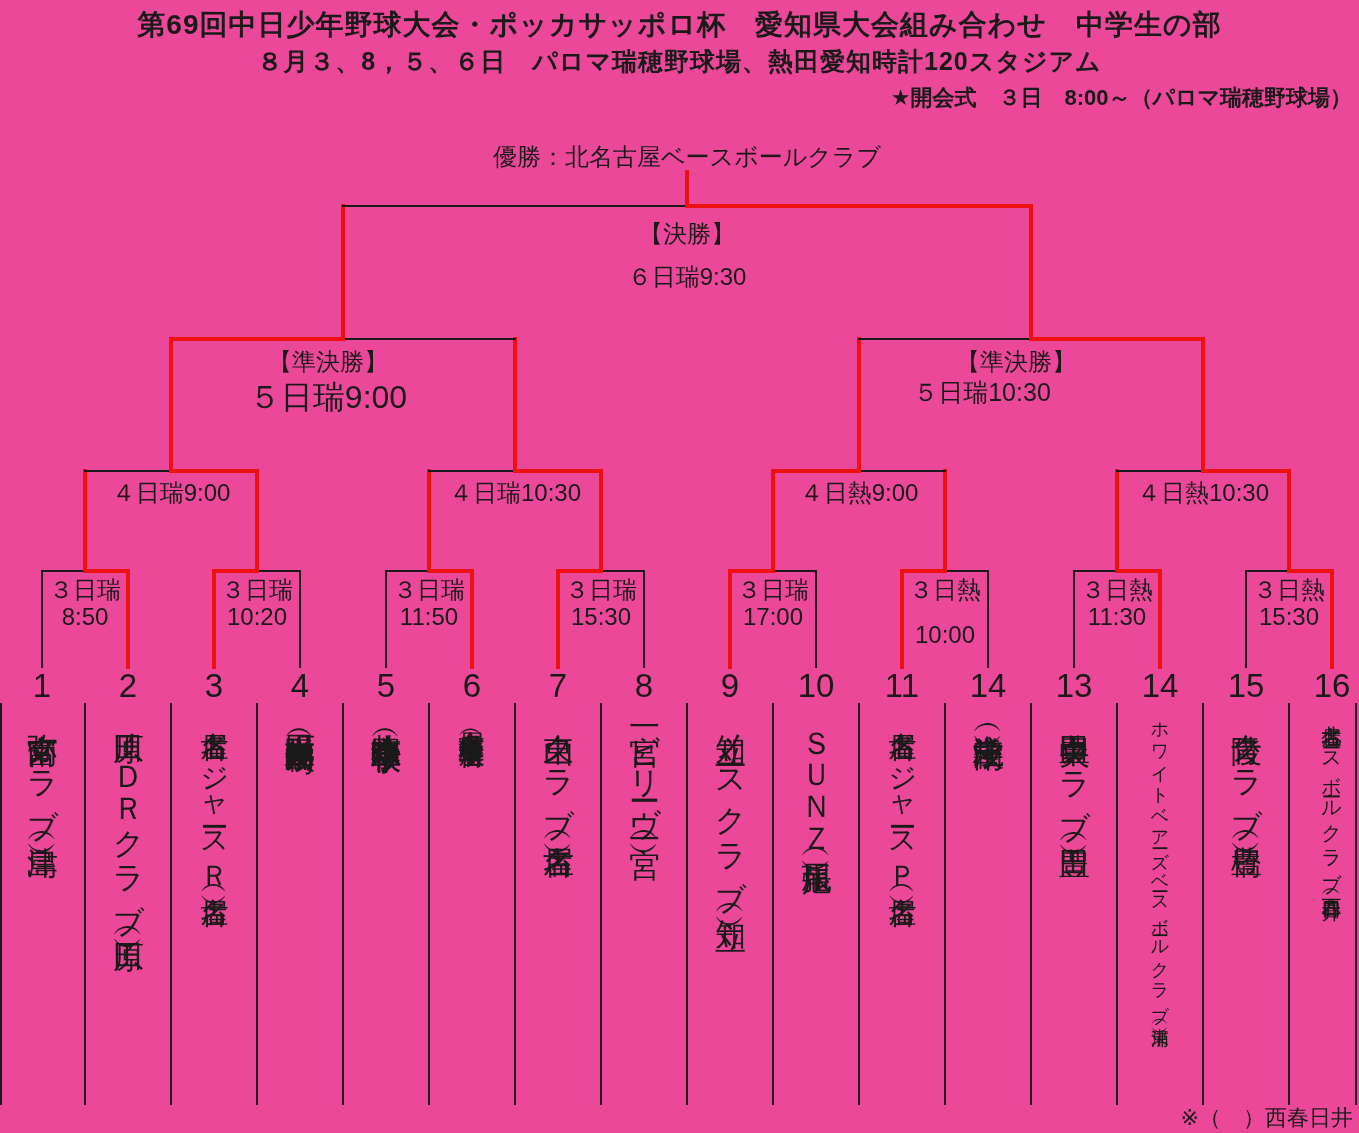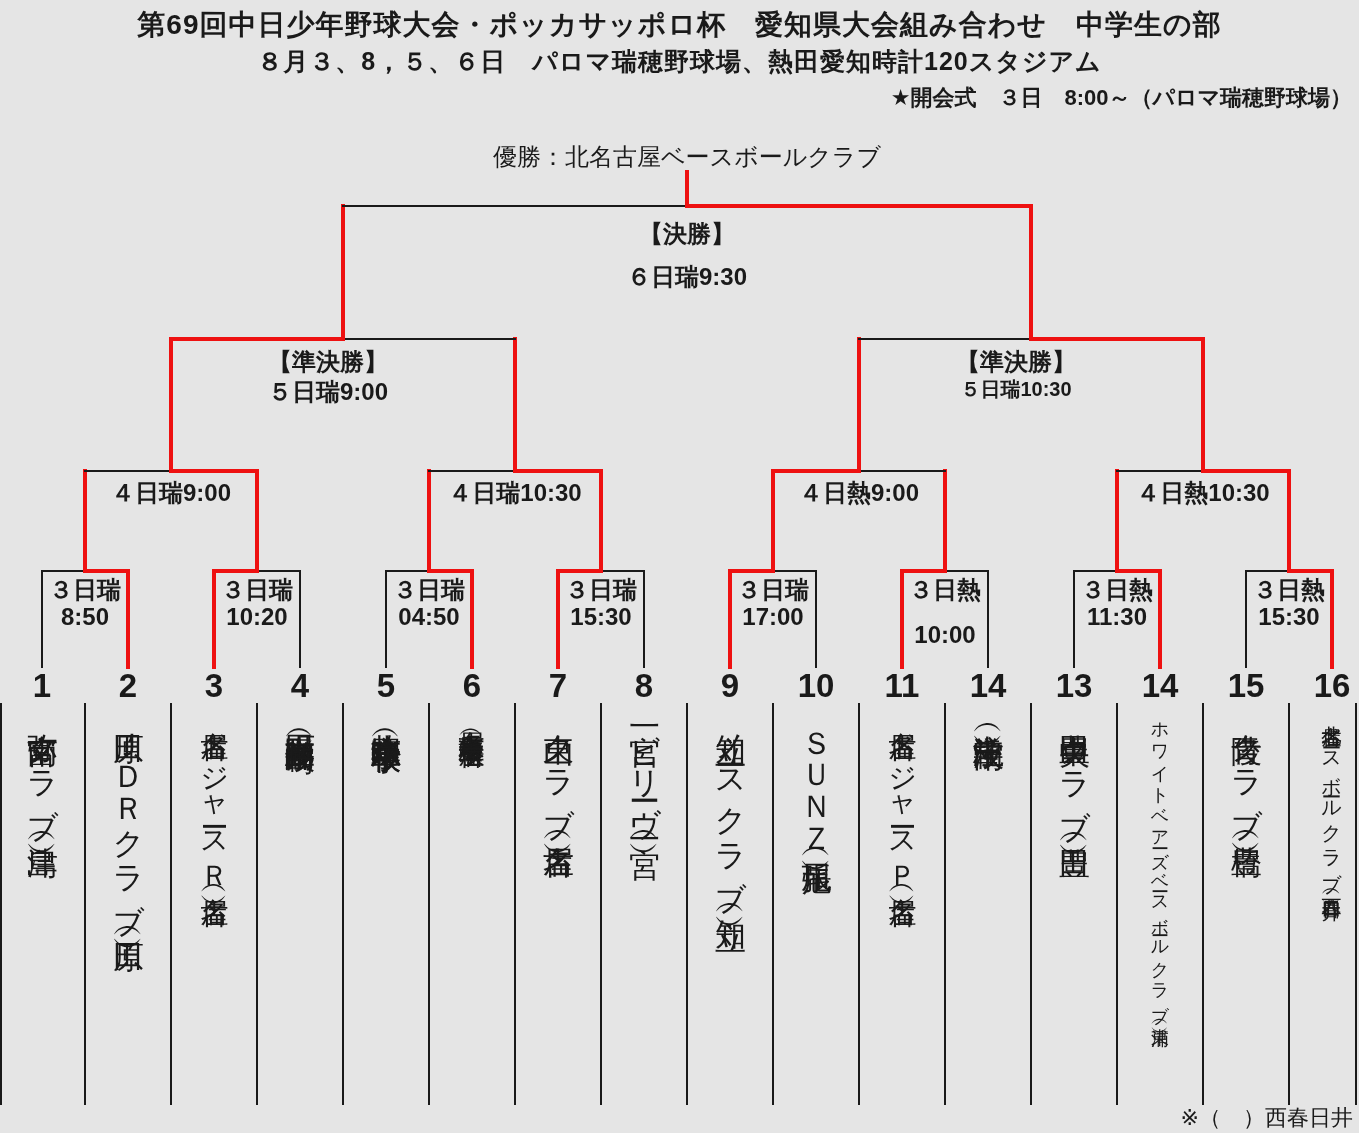--- a/index.html
+++ b/index.html
@@ -1,26 +1,26 @@
 <!DOCTYPE html>
 <html><head>
 <meta charset="utf-8">
 <style>
   html,body{margin:0;padding:0;background:#fff;}
-  .page{position:relative;width:1359px;height:1133px;background:#e5e5e5;overflow:hidden;
+  .page{position:relative;width:1359px;height:1133px;background:#ec4899;overflow:hidden;
         font-family:"Liberation Sans","DejaVu Sans",sans-serif;color:#1a1a1a;}
   .title1{position:absolute;top:6px;left:0;width:1359px;text-align:center;
           font-size:28px;font-weight:700;letter-spacing:1px;white-space:nowrap;}
   .title2{position:absolute;top:45px;left:0;width:1359px;text-align:center;
           font-size:25px;font-weight:700;letter-spacing:1px;white-space:nowrap;}
   .opening{position:absolute;top:83px;right:7px;font-size:22px;font-weight:700;white-space:nowrap;}
   .champ{position:absolute;top:141px;left:437px;width:500px;text-align:center;
          font-size:24px;font-weight:500;white-space:nowrap;}
   .seg{position:absolute;}
-  .lbl{position:absolute;text-align:center;white-space:nowrap;color:#1a1a1a;font-weight:bold;}
+  .lbl{position:absolute;text-align:center;white-space:nowrap;color:#1a1a1a;}
   .tname{position:absolute;writing-mode:vertical-rl;line-height:40px;width:40px;
          text-align:left;letter-spacing:1px;}
   .footnote{position:absolute;top:1103px;right:6px;font-size:22px;font-weight:500;white-space:nowrap;}
 </style>
 </head>
 <body>
 
 <div class="page">
   <div class="title1">第69回中日少年野球大会・ポッカサッポロ杯　愛知県大会組み合わせ　中学生の部</div>
   <div class="title2">８月３、8，５、６日　パロマ瑞穂野球場、熱田愛知時計120スタジアム</div>
@@ -40,21 +40,21 @@
       <div class="seg" style="left: 299px; top: 570px; width: 2px; height: 98px; background: rgb(26, 26, 26);"></div>
       <div class="seg" style="left: 255px; top: 469px; width: 4px; height: 104px; background: rgb(238, 17, 17);"></div>
       <div class="lbl" style="left: 147px; top: 574px; width: 220px; font-size: 24px;">３日瑞</div>
       <div class="lbl" style="left: 147px; top: 603px; width: 220px; font-size: 24px;">10:20</div>
       <div class="seg" style="left: 385px; top: 570px; width: 88px; height: 2px; background: rgb(26, 26, 26);"></div>
       <div class="seg" style="left: 427px; top: 569px; width: 47px; height: 4px; background: rgb(238, 17, 17);"></div>
       <div class="seg" style="left: 385px; top: 570px; width: 2px; height: 98px; background: rgb(26, 26, 26);"></div>
       <div class="seg" style="left: 470px; top: 569px; width: 4px; height: 100px; background: rgb(238, 17, 17);"></div>
       <div class="seg" style="left: 427px; top: 469px; width: 4px; height: 104px; background: rgb(238, 17, 17);"></div>
       <div class="lbl" style="left: 319px; top: 574px; width: 220px; font-size: 24px;">３日瑞</div>
-      <div class="lbl" style="left: 319px; top: 603px; width: 220px; font-size: 24px;">04:50</div>
+      <div class="lbl" style="left: 319px; top: 603px; width: 220px; font-size: 24px;">11:50</div>
       <div class="seg" style="left: 557px; top: 570px; width: 88px; height: 2px; background: rgb(26, 26, 26);"></div>
       <div class="seg" style="left: 556px; top: 569px; width: 47px; height: 4px; background: rgb(238, 17, 17);"></div>
       <div class="seg" style="left: 556px; top: 569px; width: 4px; height: 100px; background: rgb(238, 17, 17);"></div>
       <div class="seg" style="left: 643px; top: 570px; width: 2px; height: 98px; background: rgb(26, 26, 26);"></div>
       <div class="seg" style="left: 599px; top: 469px; width: 4px; height: 104px; background: rgb(238, 17, 17);"></div>
       <div class="lbl" style="left: 491px; top: 574px; width: 220px; font-size: 24px;">３日瑞</div>
       <div class="lbl" style="left: 491px; top: 603px; width: 220px; font-size: 24px;">15:30</div>
       <div class="seg" style="left: 729px; top: 570px; width: 88px; height: 2px; background: rgb(26, 26, 26);"></div>
       <div class="seg" style="left: 728px; top: 569px; width: 47px; height: 4px; background: rgb(238, 17, 17);"></div>
       <div class="seg" style="left: 728px; top: 569px; width: 4px; height: 100px; background: rgb(238, 17, 17);"></div>
@@ -96,26 +96,26 @@
       <div class="seg" style="left: 857px; top: 337px; width: 4px; height: 136px; background: rgb(238, 17, 17);"></div>
       <div class="lbl" style="left: 749px; top: 477px; width: 220px; font-size: 24px;">４日熱9:00</div>
       <div class="seg" style="left: 1116px; top: 470px; width: 174px; height: 2px; background: rgb(26, 26, 26);"></div>
       <div class="seg" style="left: 1201px; top: 469px; width: 90px; height: 4px; background: rgb(238, 17, 17);"></div>
       <div class="seg" style="left: 1201px; top: 337px; width: 4px; height: 136px; background: rgb(238, 17, 17);"></div>
       <div class="lbl" style="left: 1093px; top: 477px; width: 220px; font-size: 24px;">４日熱10:30</div>
       <div class="seg" style="left: 170px; top: 338px; width: 346px; height: 2px; background: rgb(26, 26, 26);"></div>
       <div class="seg" style="left: 169px; top: 337px; width: 176px; height: 4px; background: rgb(238, 17, 17);"></div>
       <div class="seg" style="left: 341px; top: 204px; width: 4px; height: 137px; background: rgb(238, 17, 17);"></div>
       <div class="lbl" style="left: 218px; top: 346px; width: 220px; font-size: 24px;">【準決勝】</div>
-      <div class="lbl" style="left: 218px; top: 376px; width: 220px; font-size: 24px;">５日瑞9:00</div>
+      <div class="lbl" style="left: 218px; top: 376px; width: 220px; font-size: 32px;">５日瑞9:00</div>
       <div class="seg" style="left: 858px; top: 338px; width: 346px; height: 2px; background: rgb(26, 26, 26);"></div>
       <div class="seg" style="left: 1029px; top: 337px; width: 176px; height: 4px; background: rgb(238, 17, 17);"></div>
       <div class="seg" style="left: 1029px; top: 204px; width: 4px; height: 137px; background: rgb(238, 17, 17);"></div>
       <div class="lbl" style="left: 906px; top: 346px; width: 220px; font-size: 24px;">【準決勝】</div>
-      <div class="lbl" style="left: 906px; top: 376px; width: 220px; font-size: 20px;">５日瑞10:30</div>
+      <div class="lbl" style="left: 872px; top: 376px; width: 220px; font-size: 25px;">５日瑞10:30</div>
       <div class="seg" style="left: 342px; top: 205px; width: 690px; height: 2px; background: rgb(26, 26, 26);"></div>
       <div class="seg" style="left: 685px; top: 204px; width: 348px; height: 4px; background: rgb(238, 17, 17);"></div>
       <div class="seg" style="left: 685px; top: 170px; width: 4px; height: 38px; background: rgb(238, 17, 17);"></div>
       <div class="lbl" style="left: 577px; top: 218px; width: 220px; font-size: 24px;">【決勝】</div>
       <div class="lbl" style="left: 577px; top: 261px; width: 220px; font-size: 24px;">６日瑞9:30</div>
       <div class="lbl" style="left: 12px; top: 667px; width: 60px; font-size: 33px;">1</div>
       <div class="tname" style="left: 22px; top: 710px; height: 392px; font-size: 31px;">弥富南クラブ（津島）</div>
       <div class="lbl" style="left: 98px; top: 667px; width: 60px; font-size: 33px;">2</div>
       <div class="tname" style="left: 108px; top: 710px; height: 392px; font-size: 31px;">田原ＪＤＲクラブ（田原）</div>
       <div class="lbl" style="left: 184px; top: 667px; width: 60px; font-size: 33px;">3</div>

